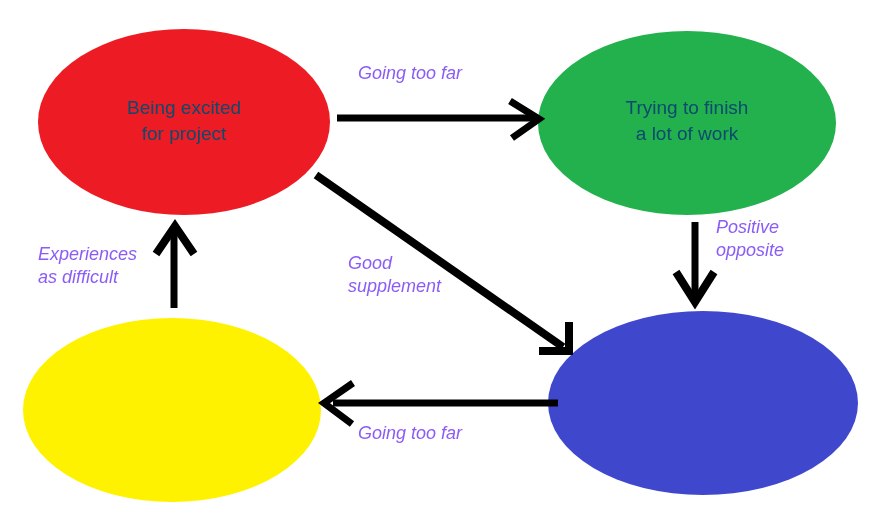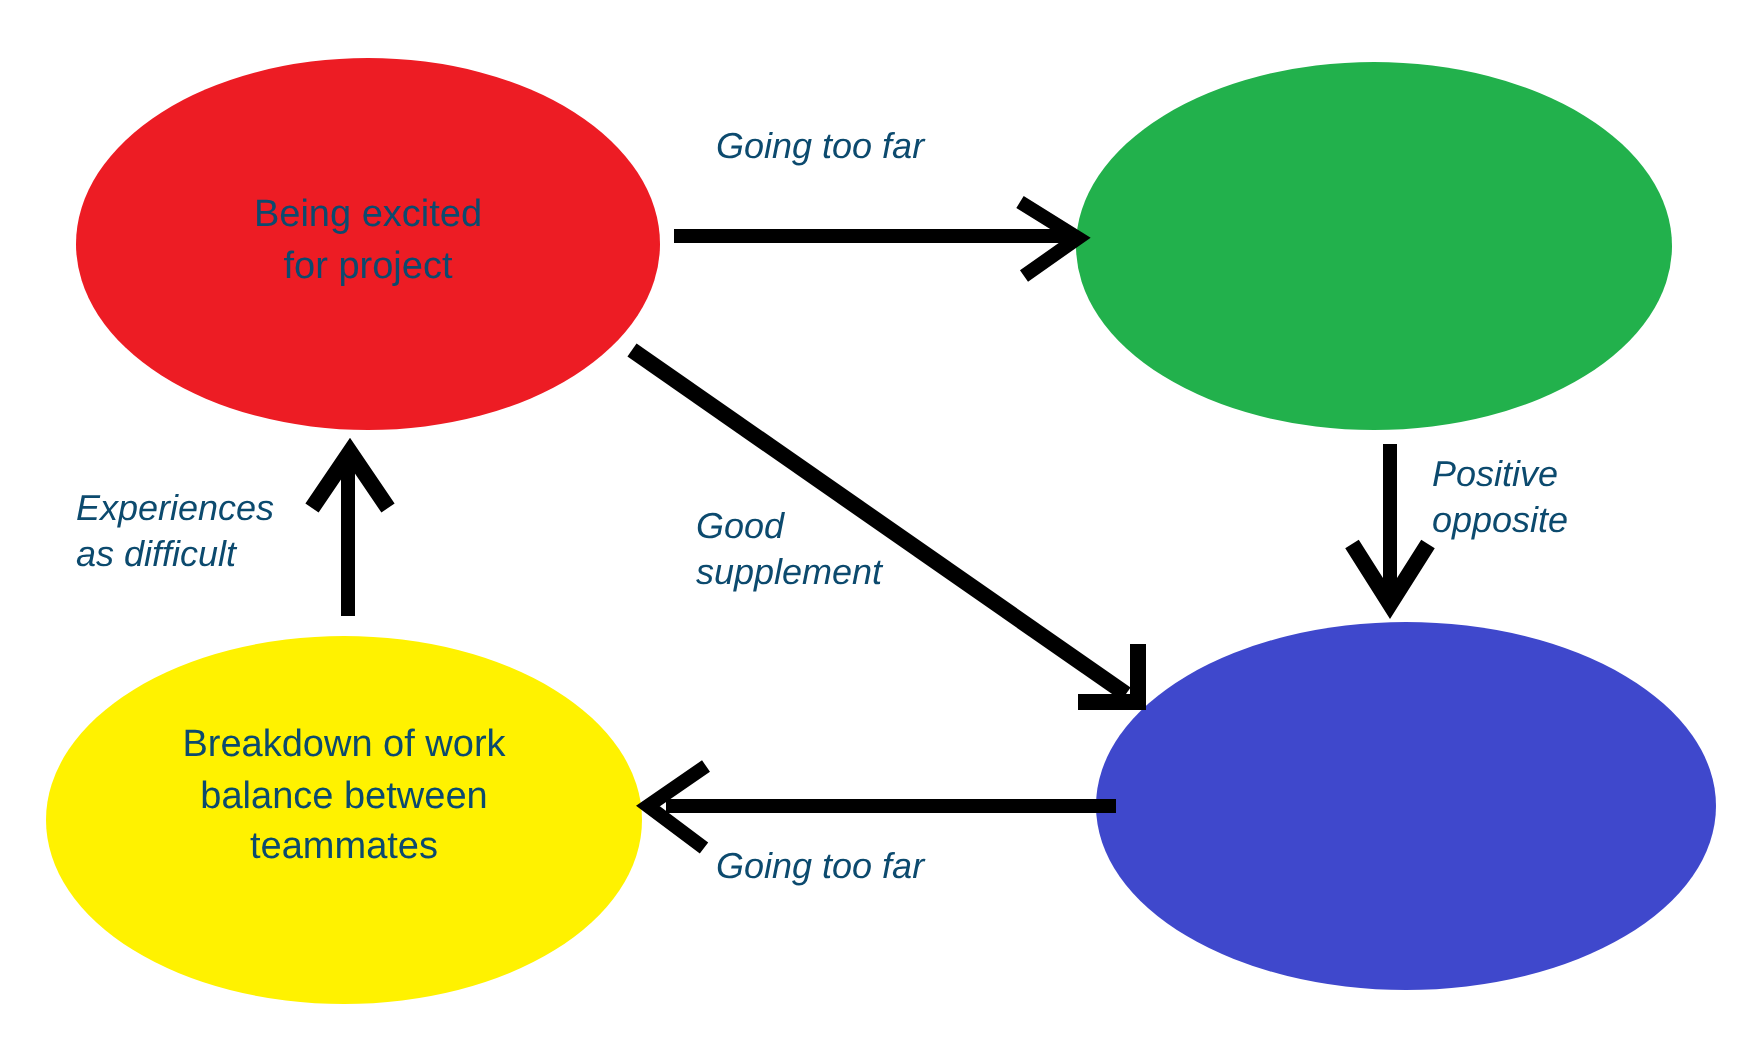--- a/index.html
+++ b/index.html
@@ -29,29 +29,29 @@
     text-align: center;
     color: #0c4a6e;
     font-family: "Liberation Sans", sans-serif;
     font-size: 19px;
     line-height: 1.35;
     white-space: pre-line;
     pointer-events: none;
   }
   .edge-label {
     position: absolute;
-    color: #0c4a6e;
+    color: #8b5cf6;
     font-family: "Liberation Sans", sans-serif;
     font-style: italic;
     font-size: 18px;
     line-height: 1.3;
     white-space: pre-line;
   }
   .lbl-going-top   { left: 358px; top: 62px;  }
-  .lbl-positive    { left: 716px; top: 226px; }
+  .lbl-positive    { left: 716px; top: 216px; }
   .lbl-experiences { left: 38px;  top: 243px; }
   .lbl-good        { left: 348px; top: 252px; }
   .lbl-going-bot   { left: 358px; top: 422px; }
 </style>
 </head>
 <body>
 
 <div id="canvas">
 
   <svg id="diagram-svg" viewBox="0 0 870 525">
@@ -82,23 +82,22 @@
     </g>
 
     <g>
       <line x1="316" y1="175" x2="563" y2="347" stroke="#000000" stroke-width="8" stroke-linecap="butt"></line>
       <polyline points="569,322 569,351 539,351" fill="none" stroke="#000000" stroke-width="8" stroke-linecap="butt" stroke-linejoin="miter"></polyline>
     </g>
   </svg>
 
   <div class="node-label" style="left:34px; top:95px; width:300px;">Being excited
 for project</div>
-  <div class="node-label" style="left:23px; top:360px; width:298px;">Breakdown of work
-balance between
-teammates</div>
+  <div class="node-label" style="left:537px; top:95px; width:300px;">Trying to finish
+a lot of work</div>
 
   <div class="edge-label lbl-going-top">Going too far</div>
   <div class="edge-label lbl-positive">Positive
 opposite</div>
   <div class="edge-label lbl-going-bot">Going too far</div>
   <div class="edge-label lbl-good">Good
 supplement</div>
   <div class="edge-label lbl-experiences">Experiences
 as difficult</div>
 

